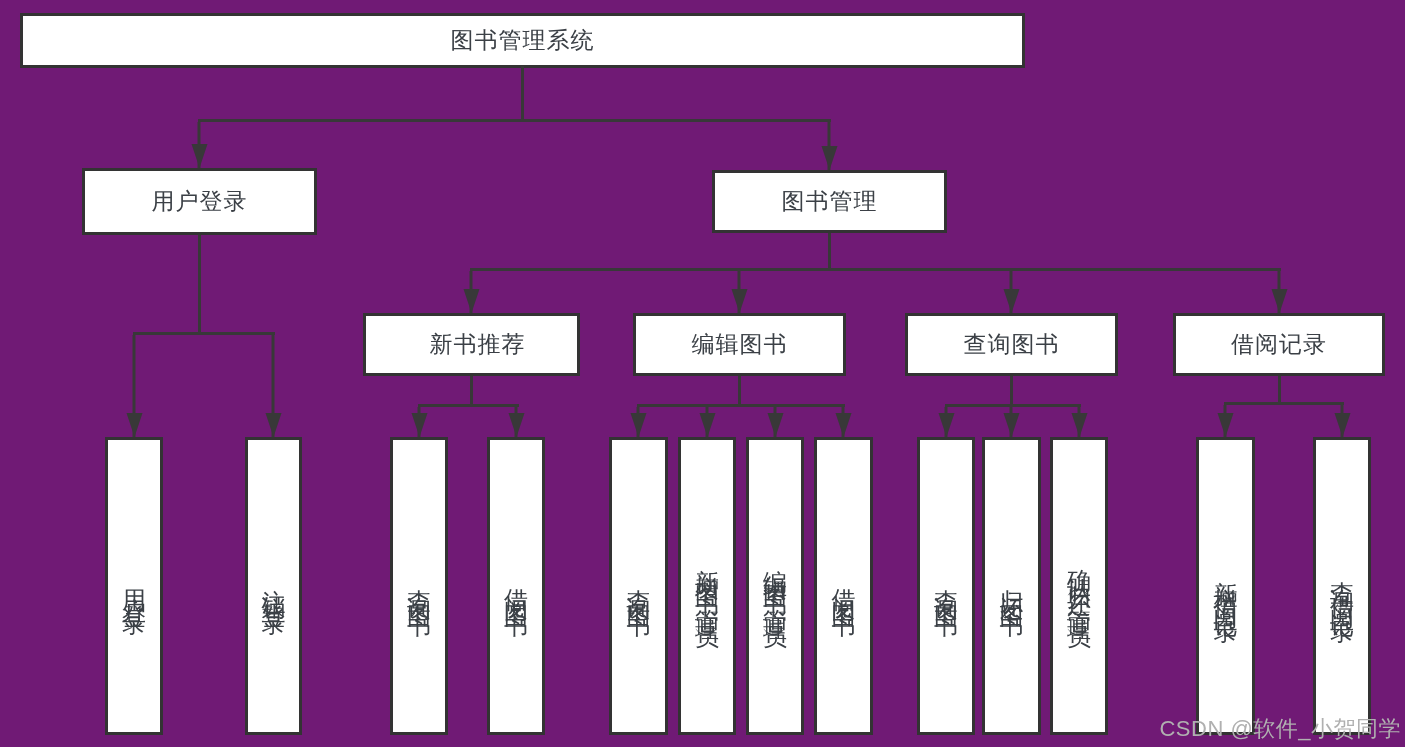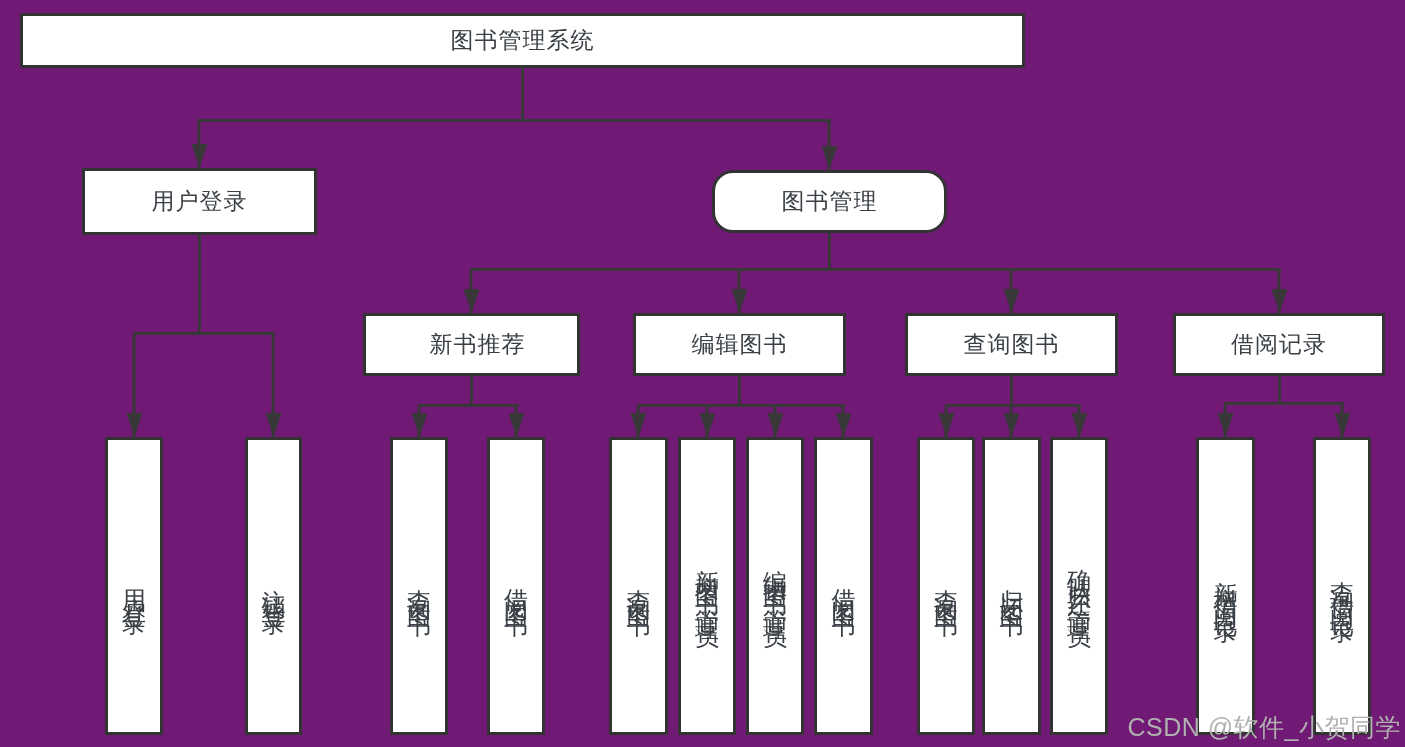--- a/index.html
+++ b/index.html
@@ -20,41 +20,41 @@
   .vline{width:3px;}
   .hline{height:3px;}
   .arrow{position:absolute;width:3px;background:#383838;transform:translateX(-50%);}
   .arrow::after{
     content:"";position:absolute;left:50%;bottom:0;transform:translateX(-50%);
     width:0;height:0;border-left:8px solid transparent;border-right:8px solid transparent;
     border-top:24px solid #383838;
   }
   .watermark{
     position:absolute;right:4px;bottom:3px;z-index:10;
-    font-size:25px;color:#b0b0b0;letter-spacing:0.5px;white-space:nowrap;
+    font-size:22px;color:#b0b0b0;letter-spacing:0.5px;white-space:nowrap;
   }
 </style>
 </head>
 <body>
 
 <div class="canvas">
 
   <div class="node" style="left:20px;top:13px;width:1005px;height:55px;">
     <span class="hlabel">图书管理系统</span>
   </div>
 
   <div class="vline" style="left:521px;top:66px;height:55px;"></div>
   <div class="hline" style="left:198px;top:119px;width:633px;"></div>
   <div class="arrow" style="left:199px;top:122px;height:46px;"></div>
   <div class="arrow" style="left:829px;top:122px;height:48px;"></div>
 
   <div class="node" style="left:82px;top:168px;width:235px;height:67px;">
     <span class="hlabel">用户登录</span>
   </div>
-  <div class="node" style="left:712px;top:170px;width:235px;height:63px;border-radius:21px;">
+  <div class="node" style="left:712px;top:170px;width:235px;height:63px;">
     <span class="hlabel">图书管理</span>
   </div>
 
   <div class="vline" style="left:198px;top:235px;height:99px;"></div>
   <div class="hline" style="left:133px;top:332px;width:142px;"></div>
   <div class="arrow" style="left:134px;top:335px;height:102px;"></div>
   <div class="arrow" style="left:273px;top:335px;height:102px;"></div>
 
   <div class="vline" style="left:828px;top:233px;height:37px;"></div>
   <div class="hline" style="left:470px;top:268px;width:811px;"></div>

